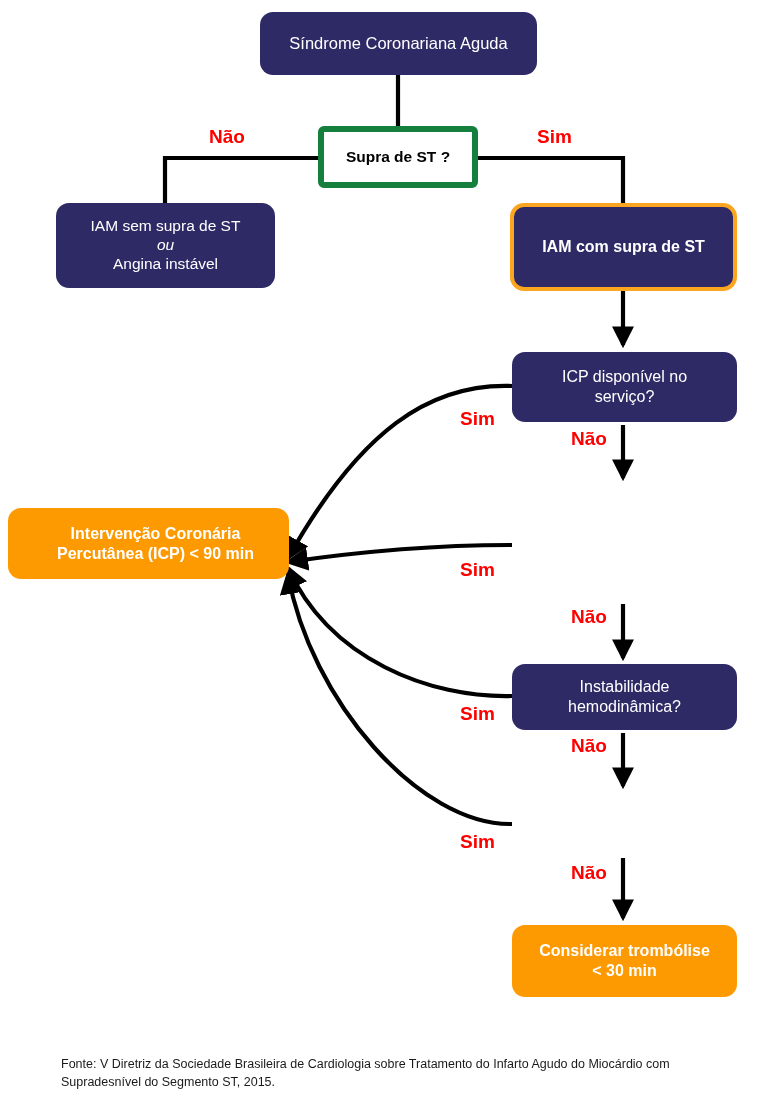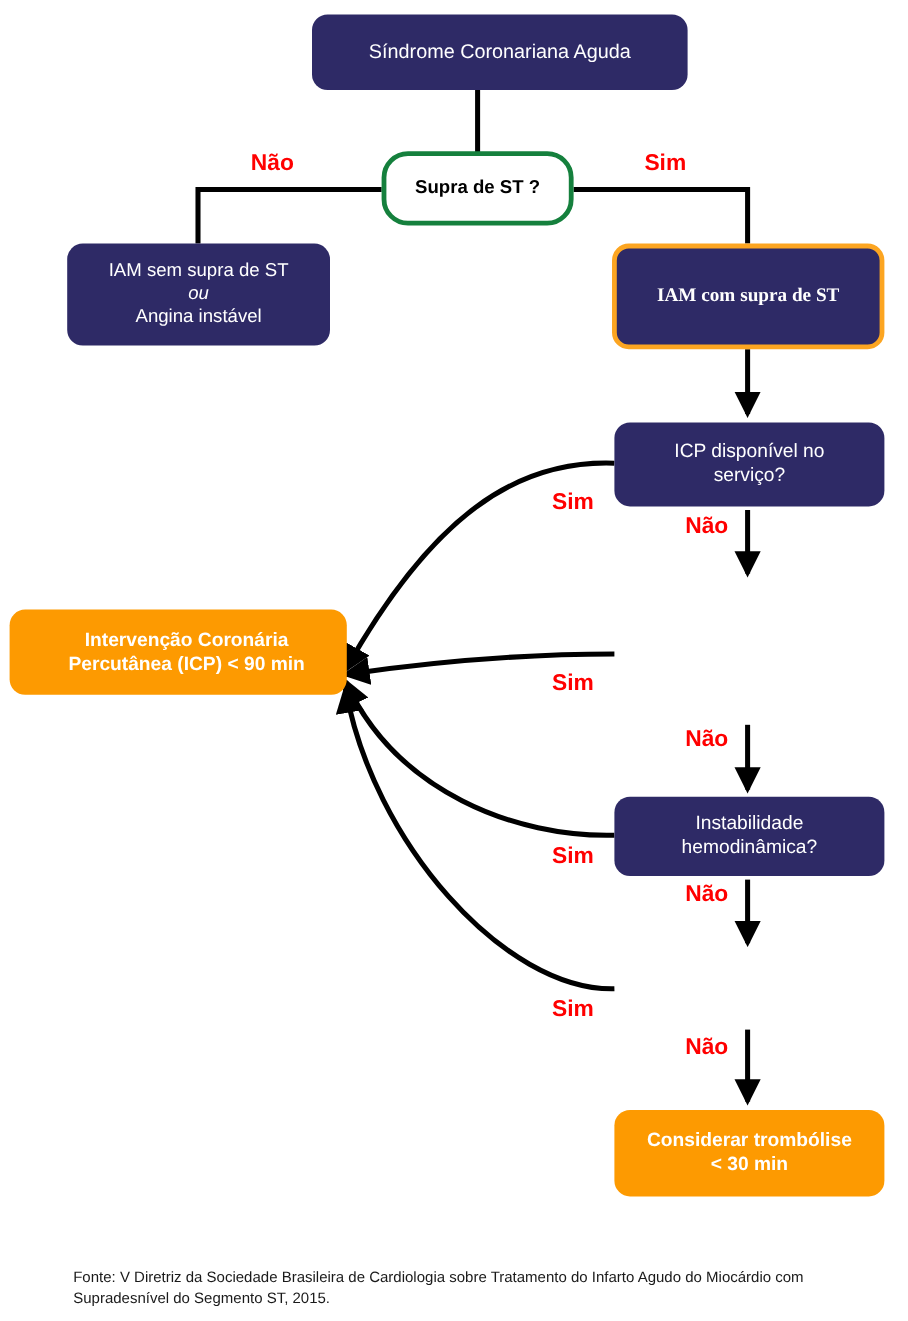--- a/index.html
+++ b/index.html
@@ -52,22 +52,22 @@
     border: 4px solid #fca521;
   }
   .orange {
     background: #fd9a01;
     color: #ffffff;
     border-radius: 13px;
   }
   .decision {
     background: #ffffff;
     color: #000000;
-    border: 4px solid #15803d;
-    border-radius: 22px;
+    border: 6px solid #15803d;
+    border-radius: 6px;
     font-weight: bold;
   }
 
   .bold { font-weight: bold; }
   .ital { font-style: italic; }
   .reg  { font-weight: normal; }
 
   
   .elabel {
     position: absolute;
@@ -121,37 +121,37 @@
     </g>
 
     <g stroke="#000000" stroke-width="4.2" fill="none" stroke-linecap="butt">
       <path d="M 512 386 C 430 383 360 430 288 558" marker-end="url(#arrowL)"></path>
       <path d="M 512 545 C 430 545 350 553 288 562" marker-end="url(#arrowL)"></path>
       <path d="M 512 696 C 430 698 330 660 288 568" marker-end="url(#arrowL)"></path>
       <path d="M 512 824 C 420 826 310 700 288 574" marker-end="url(#arrowL)"></path>
     </g>
   </svg>
 
-  <div class="node navy" style="left:260px; top:12px; width:313px; height:63px; font-size:16.5px;">
+  <div class="node navy" style="left:260px; top:12px; width:277px; height:63px; font-size:16.5px;">
     <span class="txt reg">Síndrome Coronariana Aguda</span>
   </div>
 
   <div class="node decision" style="left:318px; top:126px; width:160px; height:62px; font-size:15.5px;">
     <span class="txt">Supra de ST ?</span>
   </div>
 
   <div class="node navy" style="left:56px; top:203px; width:219px; height:85px; font-size:15.5px;">
     <span class="txt">
       <span class="reg">IAM sem supra de ST</span><br>
       <span class="ital">ou</span><br>
       <span class="reg">Angina instável</span>
     </span>
   </div>
 
-  <div class="node navy-outlined" style="left:510px; top:203px; width:227px; height:88px; font-size:16px;font-family:Liberation Serif, serif;">
+  <div class="node navy-outlined" style="left:510px; top:203px; width:227px; height:88px; font-size:16px;">
     <span class="txt bold">IAM com supra de ST</span>
   </div>
 
   <div class="node navy" style="left:512px; top:352px; width:225px; height:70px; font-size:16px;">
     <span class="txt">
       <span class="reg">ICP disponível no</span><br>
       <span class="reg">serviço?</span>
     </span>
   </div>
 

